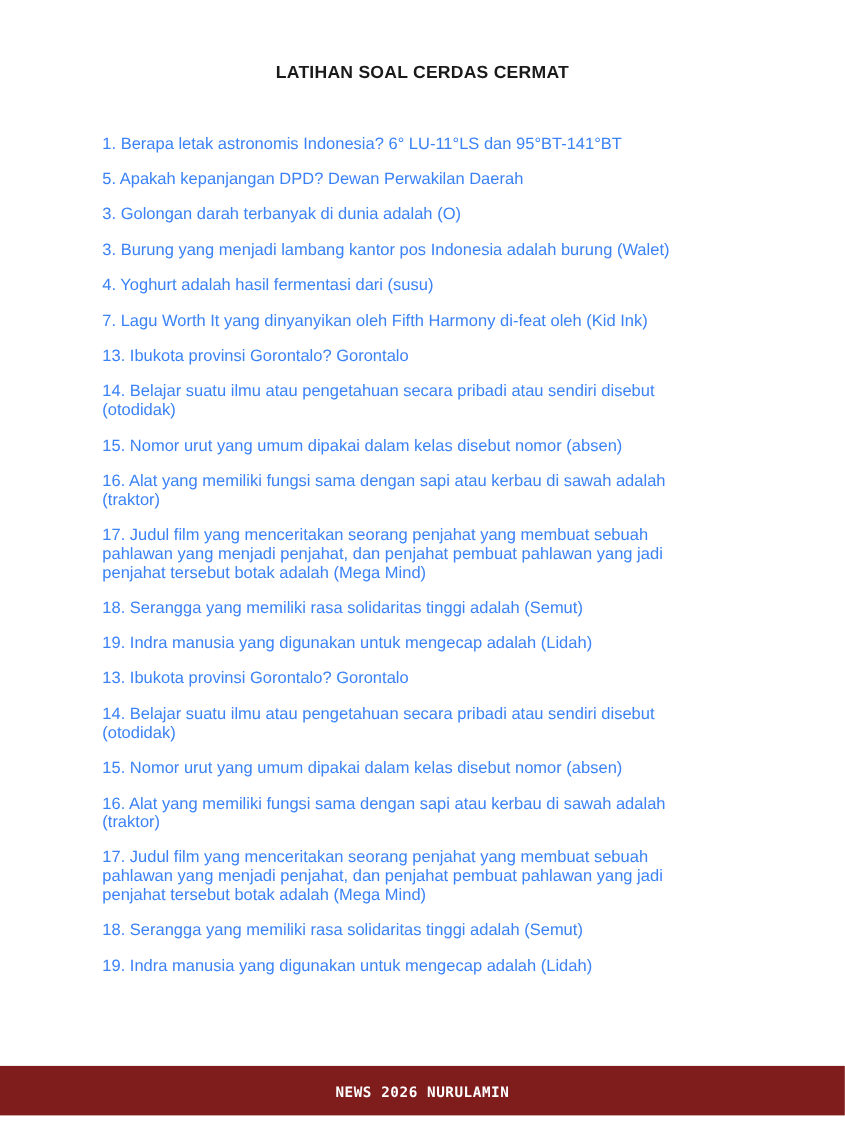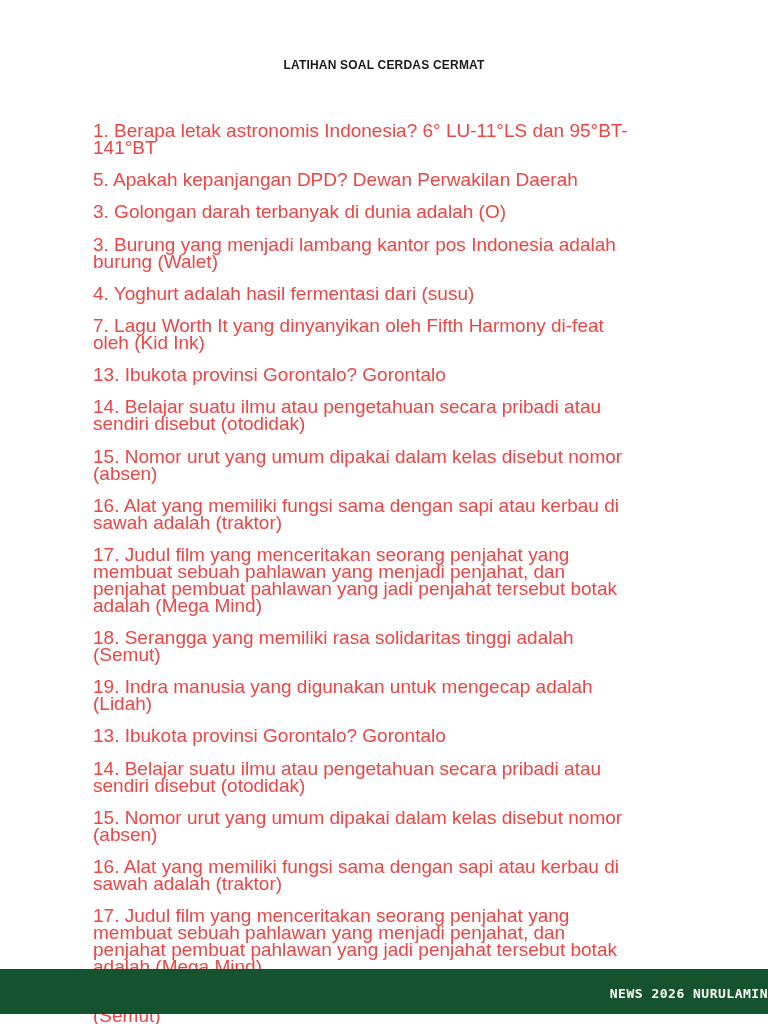--- a/index.html
+++ b/index.html
@@ -17,51 +17,51 @@
       background: #ffffff;
     }
     .title {
       position: absolute;
       top: 58px;
       left: 0;
       width: 768px;
       text-align: center;
       font-family: "Liberation Sans", sans-serif;
       font-weight: bold;
-      font-size: 12px;
+      font-size: 16px;
       color: #1a1a1a;
       letter-spacing: 0.2px;
     }
     .qlist {
       position: absolute;
       top: 122px;
       left: 93px;
       width: 545px;
       margin: 0;
       padding: 0;
       list-style: none;
     }
     .qitem {
       font-family: "Liberation Sans", sans-serif;
-      font-size: 19px;
+      font-size: 15px;
       line-height: 17px;
-      color: #ef4444;
+      color: #3b82f6;
       margin: 0 0 15.2px 0;
       padding: 0;
     }
     .footer {
       position: absolute;
       top: 969px;
       left: 0;
       width: 768px;
       height: 45px;
-      background: #14532d;
+      background: #7f1d1d;
       display: flex;
       align-items: center;
-      justify-content: flex-end;
+      justify-content: center;
     }
     .footer-text {
       font-family: "DejaVu Sans Mono", monospace;
       font-weight: bold;
       font-size: 13px;
       color: #ffffff;
       letter-spacing: 0.5px;
       margin-top: 3px;
     }
   </style>

